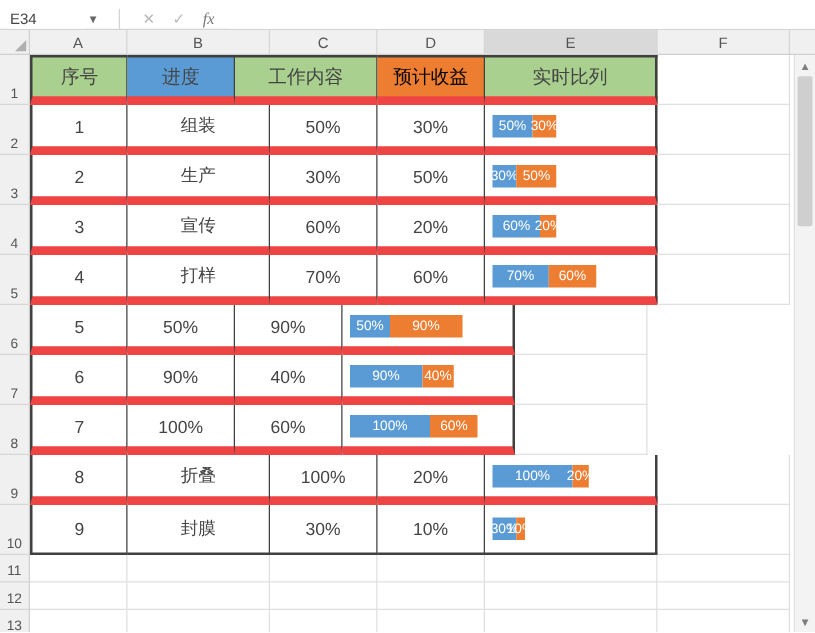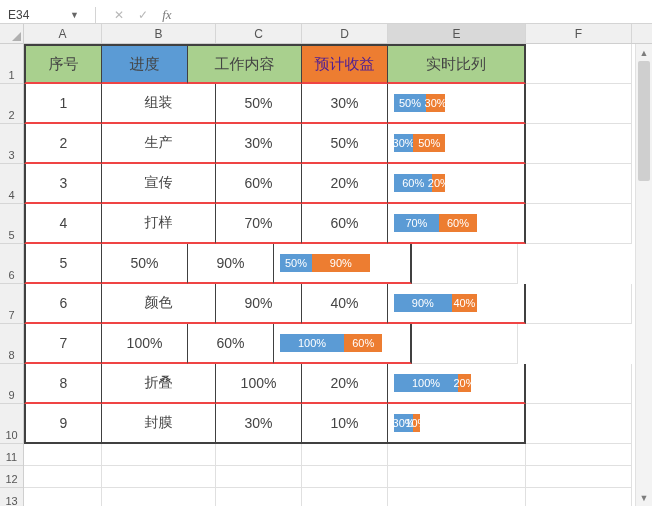--- a/index.html
+++ b/index.html
@@ -28,30 +28,30 @@
   .rowheads { position: absolute; top: 20px; left: 0; width: 24px; bottom: 0; background: #f0f0f0; border-right: 1px solid #cfcfcf; }
   .rh { height: 40px; display:flex; align-items:flex-end; justify-content:center; font-size: 11px; color:#555; padding-bottom: 2px; border-bottom: 1px solid #d6d6d6; user-select:none; }
   .rh.tail { height: 22px; }
 
   .cells { position: absolute; top: 20px; left: 24px; right: 0; bottom: 0; }
   .row { display: flex; height: 40px; }
   .row.tail { height: 22px; }
   .cell { border-right: 1px solid #e0e0e0; border-bottom: 1px solid #e0e0e0; display:flex; align-items:center; justify-content:center; font-size: 14px; color:#444; position:relative; }
 
   
-  .dt .cell.b { border-right: 1px solid #404040; border-bottom: 2px solid #ef4444; }
+  .dt .cell.b { border-right: 1px solid #404040; border-bottom: 7px solid #ef4444; }
   .dt-top { border-top: 2px solid #404040; }
   .dt-left { border-left: 2px solid #404040; }
   .dt-right-outer { border-right: 2px solid #404040 !important; }
   .dt-bottom-outer { border-bottom: 2px solid #404040 !important; }
 
   .hdr { font-size: 15px; }
   .hdr.green { background: #a9d08e; }
   .hdr.blue  { background: #5b9bd5; }
-  .hdr.orange{ background: #ed7d31; color:#4c1d95; }
+  .hdr.orange{ background: #ed7d31; color:#000000; }
 
   .barcell { justify-content: flex-start; padding-left: 6px; }
   .bars { display:flex; height: 18px; align-items:center; }
   .seg { height: 18px; color:#fff; font-size: 11px; display:flex; align-items:center; justify-content:center; white-space:nowrap; }
   .seg.blue { background:#5b9bd5; }
   .seg.orange { background:#ed7d31; }
 
   
   .vscroll { position:absolute; top: 20px; right:0; width: 17px; bottom: 0; background:#f3f3f3; border-left:1px solid #e1e1e1; }
   .varrow { height:17px; display:flex; align-items:center; justify-content:center; color:#7d7d7d; font-size:9px; }
@@ -171,21 +171,20 @@
           <div class="cell b dt-right-outer barcell" style="width: 138px;">
             <div class="bars">
               <div class="seg blue" style="width: 32px;">50%</div>
               <div class="seg orange" style="width: 57.6px;">90%</div>
             </div>
           </div>
           <div class="cell" style="width: 106px;"></div>
         </div>
         <div class="row">
           <div class="cell b dt-left" style="width: 78px;">6</div>
-          <div class="cell b" style="width: 114px;">颜色</div>
           <div class="cell b" style="width: 86px;">90%</div>
           <div class="cell b" style="width: 86px;">40%</div>
           <div class="cell b dt-right-outer barcell" style="width: 138px;">
             <div class="bars">
               <div class="seg blue" style="width: 57.6px;">90%</div>
               <div class="seg orange" style="width: 25.6px;">40%</div>
             </div>
           </div>
           <div class="cell" style="width: 106px;"></div>
         </div>

